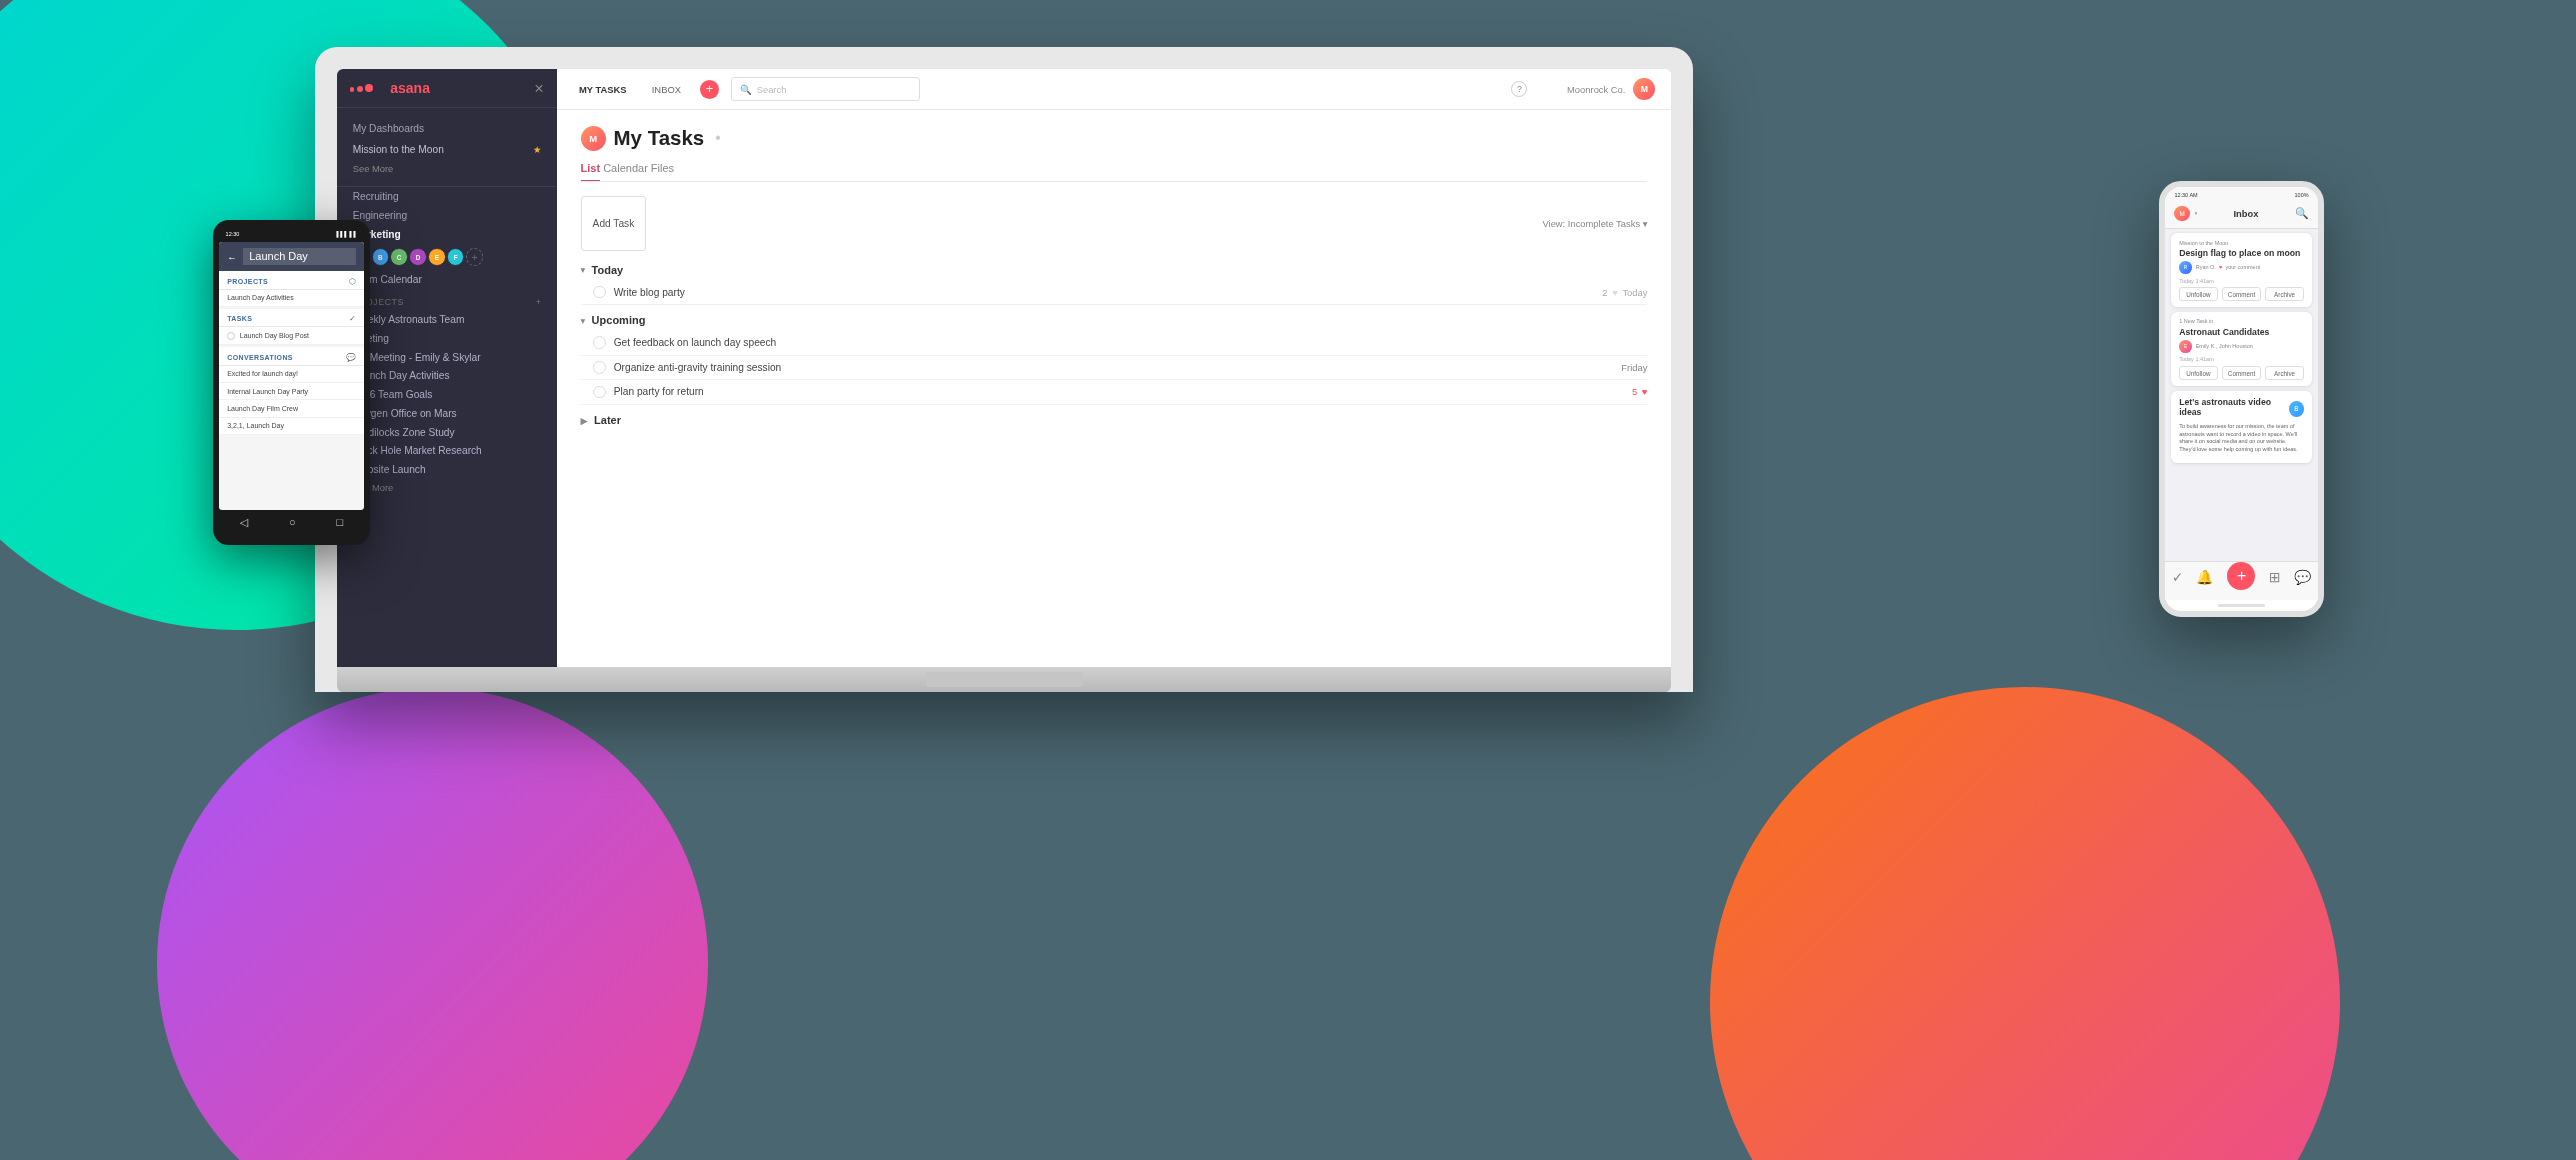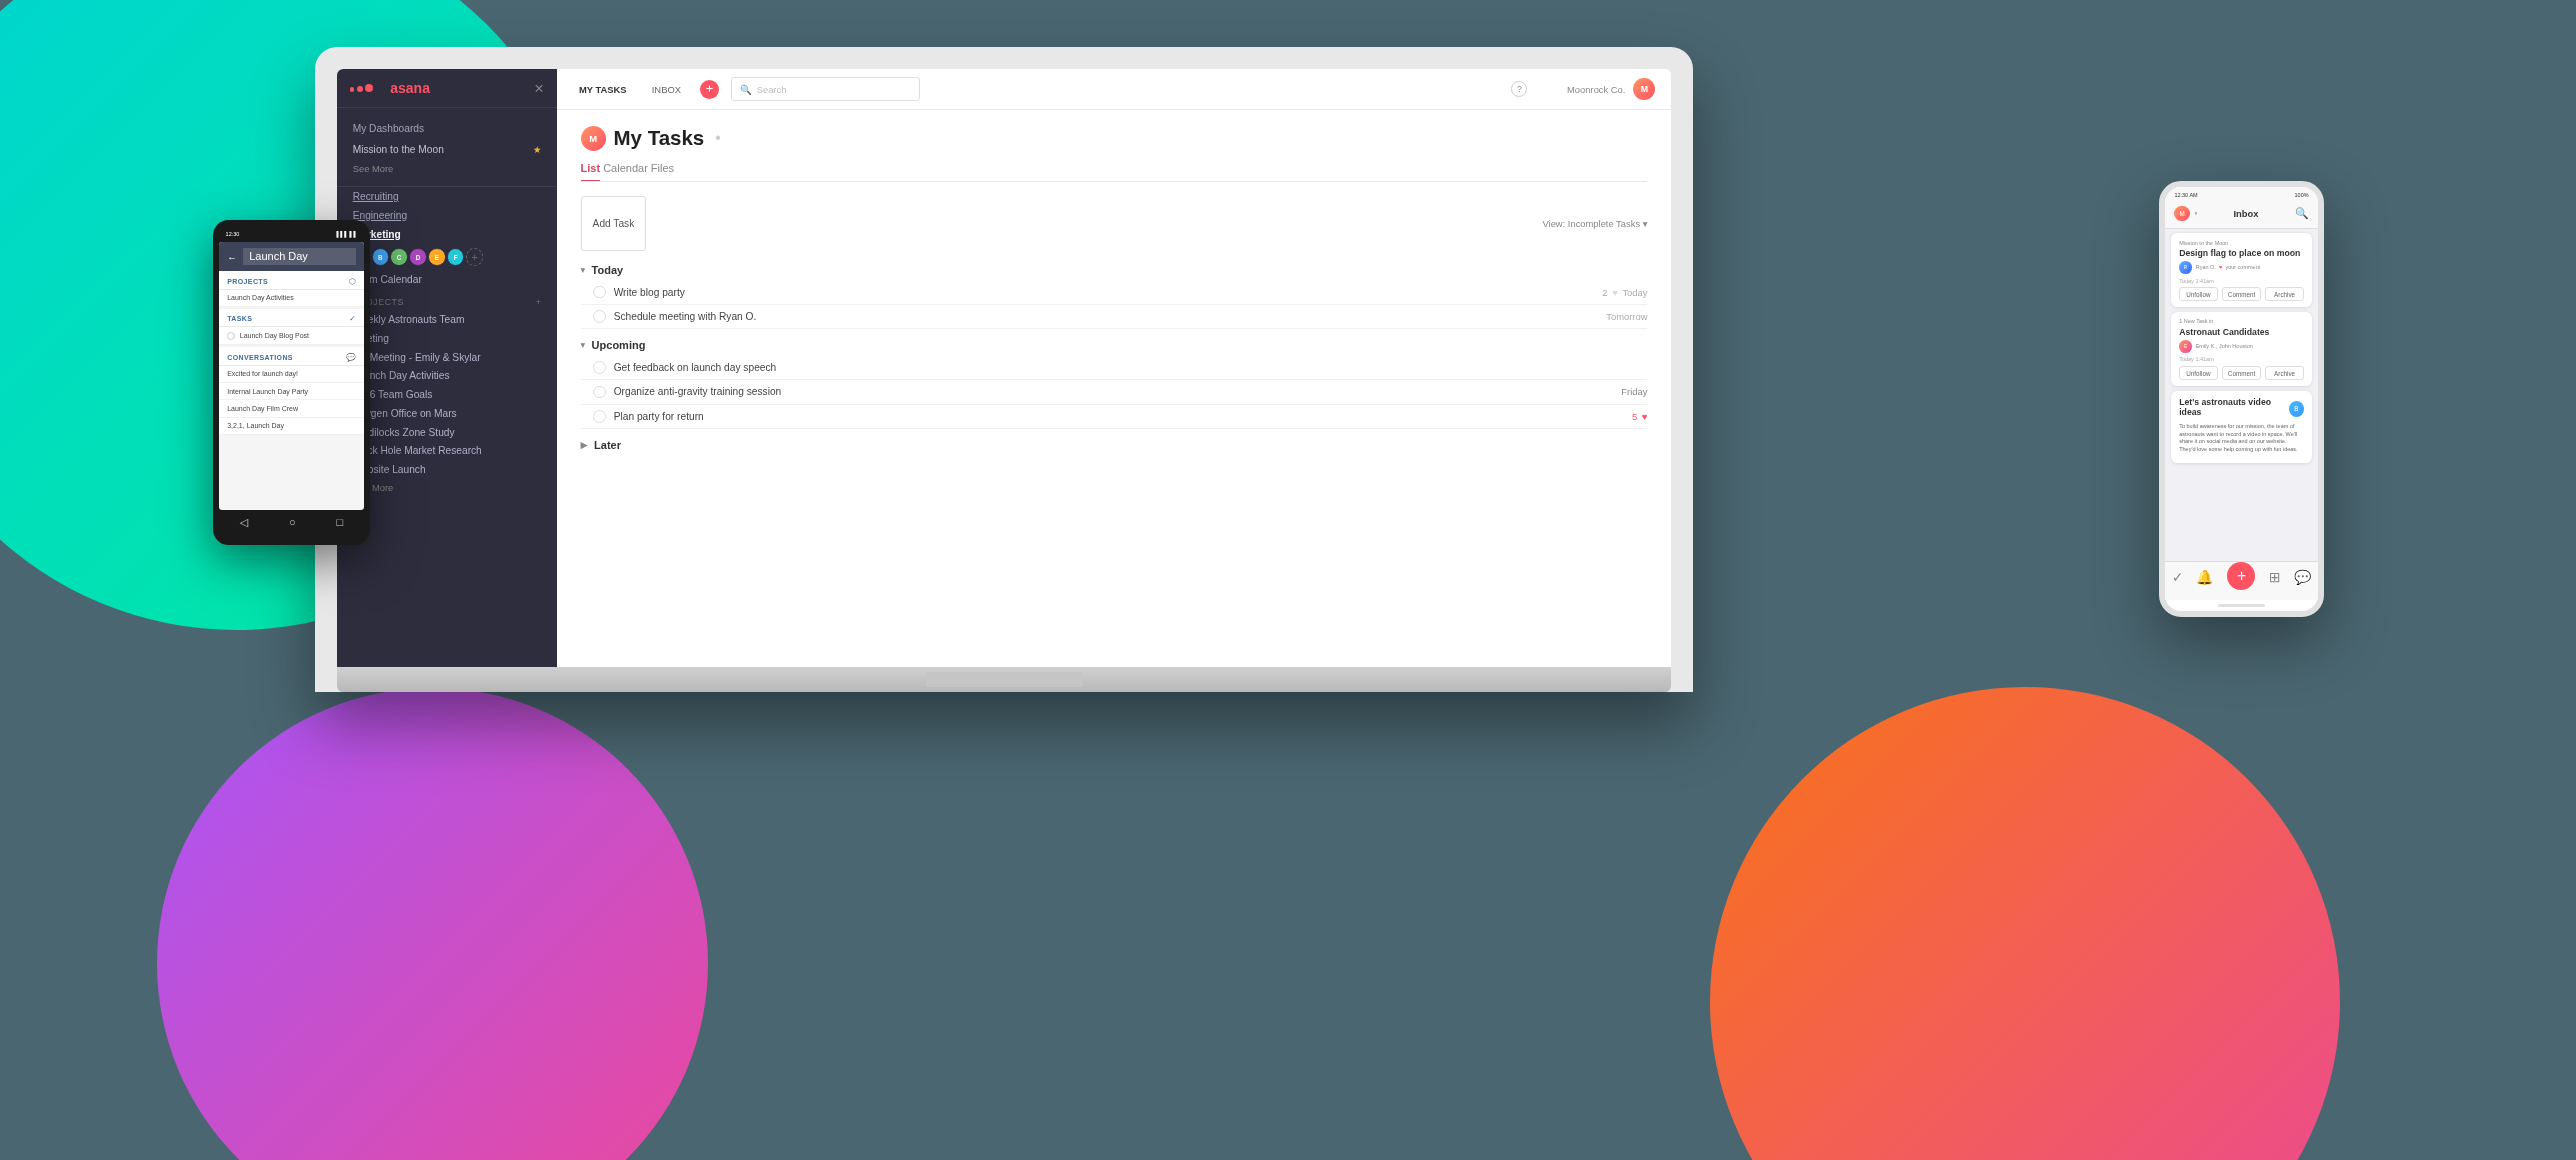--- a/index.html
+++ b/index.html
@@ -143,21 +143,20 @@
       cursor: pointer;
       color: #c0c0d0;
     }
     .star-icon { color: #f0b429; font-size: 9.4px; }
     .see-more { color: #888; font-size: 9.4px; padding: 3.1px 15.7px; cursor: pointer; }
     .sidebar-team-label {
       font-size: 10.2px;
       color: #a0a0b8;
       padding: 3.9px 15.7px;
       cursor: pointer;
-      text-decoration: underline;
     }
     .sidebar-team-label.active { color: #fff; font-weight: 600; }
     .team-avatars {
       display: flex;
       align-items: center;
       padding: 4.7px 15.7px;
       gap: 1.6px;
     }
     .team-avatar {
       width: 17.3px;
@@ -686,27 +685,20 @@
           </div>
           <div class="task-row">
             <div class="task-check"></div>
             <span class="task-name">Write blog party</span>
             <div class="task-meta">
               <span>2</span>
               <span class="heart-icon">♥</span>
               <span class="date-tag">Today</span>
             </div>
           </div>
-          <div class="task-row">
-            <div class="task-check"></div>
-            <span class="task-name">Schedule meeting with Ryan O.</span>
-            <div class="task-meta">
-              <span class="date-tag">Tomorrow</span>
-            </div>
-          </div>
 
           <div class="section-header">
             <span class="section-arrow">▾</span>
             <span class="section-title">Upcoming</span>
           </div>
           <div class="task-row">
             <div class="task-check"></div>
             <span class="task-name">Get feedback on launch day speech</span>
           </div>
           <div class="task-row">

